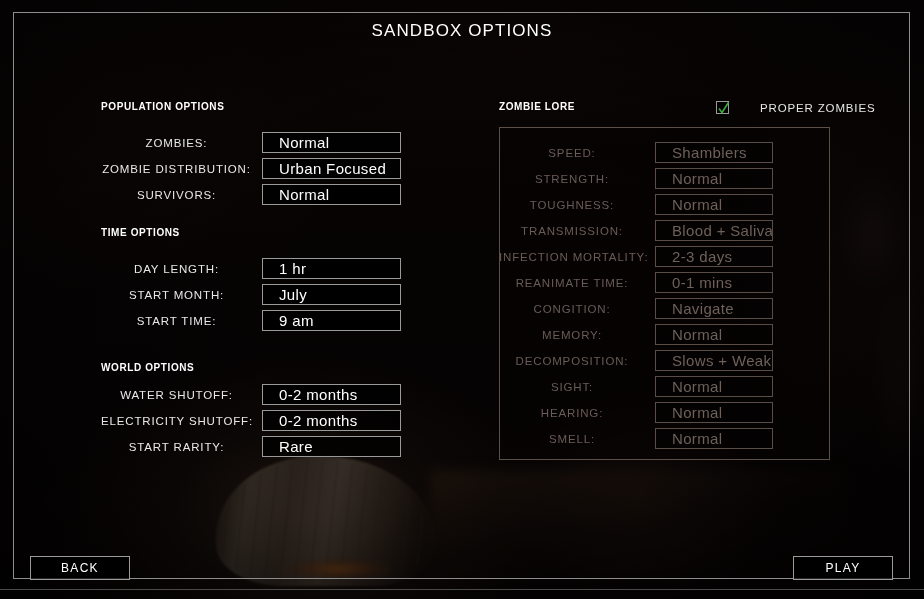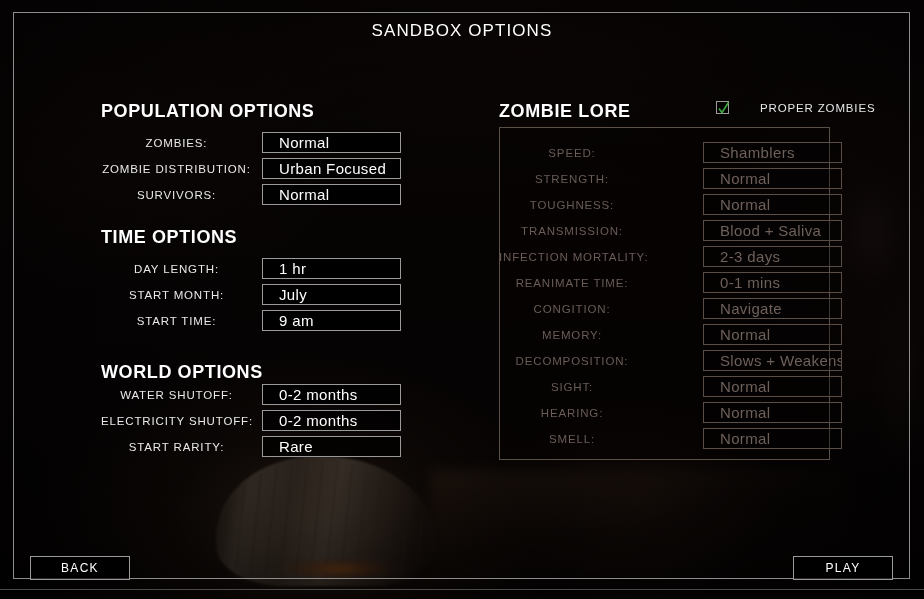--- a/index.html
+++ b/index.html
@@ -144,21 +144,21 @@
     color: #ffffff;
     font-size: 17px;
     letter-spacing: 1.1px;
     font-weight: 400;
   }
 
   
   .section-head {
     position: absolute;
     color: #ffffff;
-    font-size: 18px;
+    font-size: 10px;
     font-weight: bold;
     letter-spacing: 0.6px;
   }
   #head-population { left: 101px; top: 101px; }
   #head-time       { left: 101px; top: 227px; }
   #head-world      { left: 101px; top: 362px; }
   #head-lore       { left: 499px; top: 101px; }
 
   
   .opt-row {
@@ -205,26 +205,26 @@
     height: 333px;
     box-sizing: border-box;
     border: 1px solid #5b5048;
     background: rgba(6,3,3,0.45);
   }
   .lore .opt-label {
     width: 146px;
     color: #6a5c57;
   }
   .lore .opt-box {
-    width: 139px;
+    width: 118px;
     border-color: #5a4d46;
     background: rgba(0,0,0,0.30);
     color: #6e605a;
   }
-  .lore { left: 499px; gap: 48px; }
+  .lore { left: 499px; }
 
   
   #proper-zombies {
     position: absolute;
     left: 716px;
     top: 101px;
     display: flex;
     align-items: center;
     cursor: default;
   }

